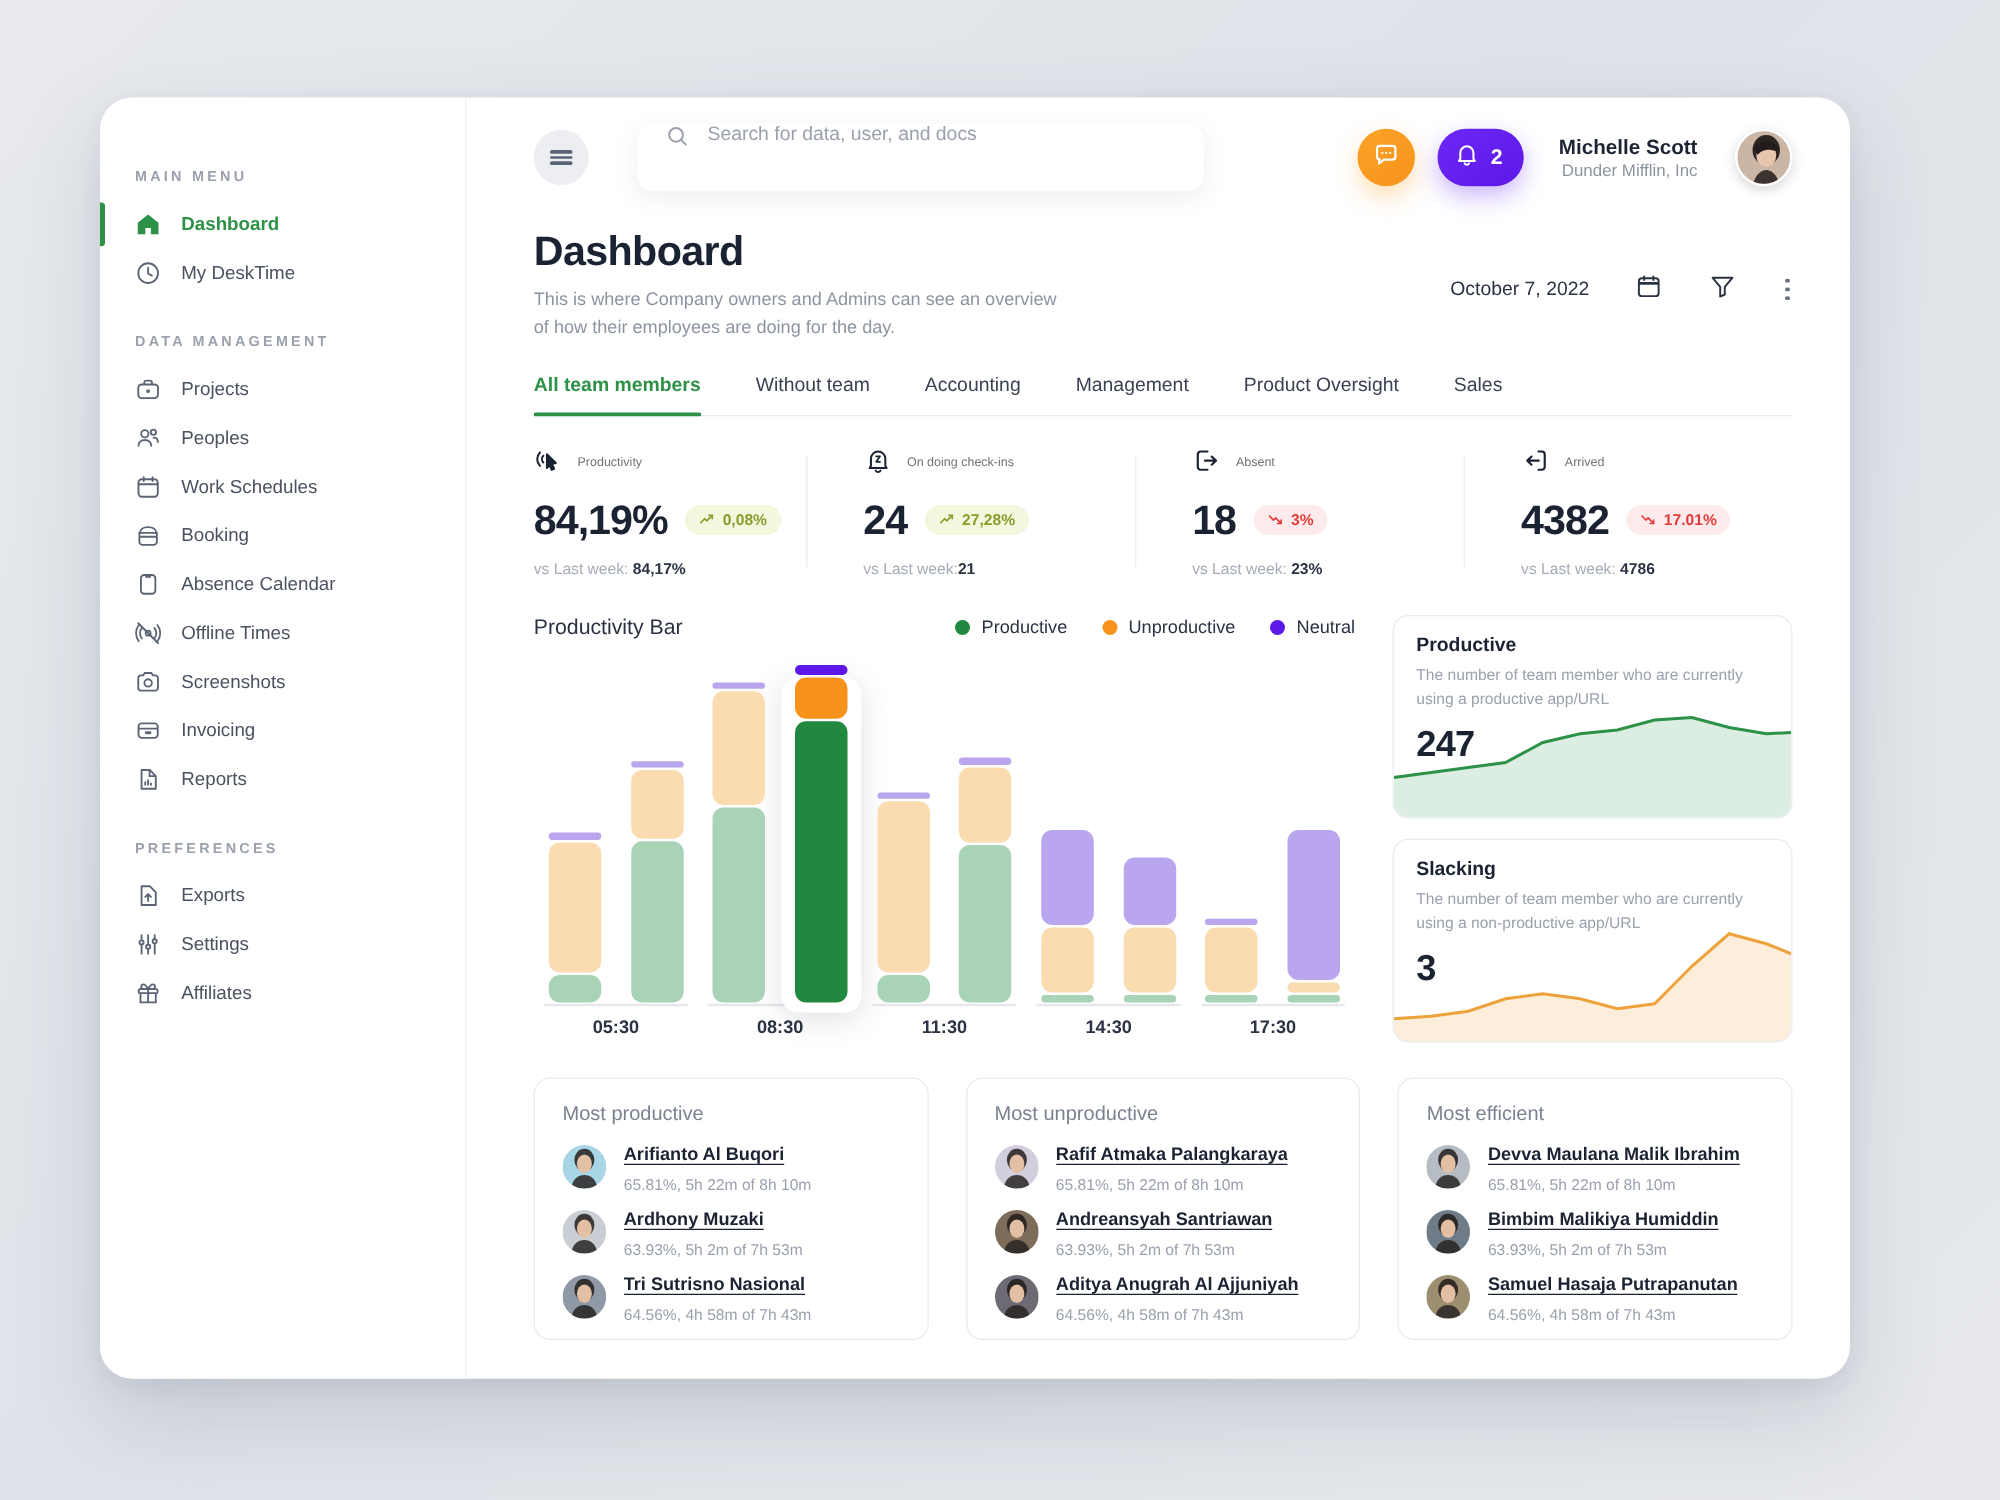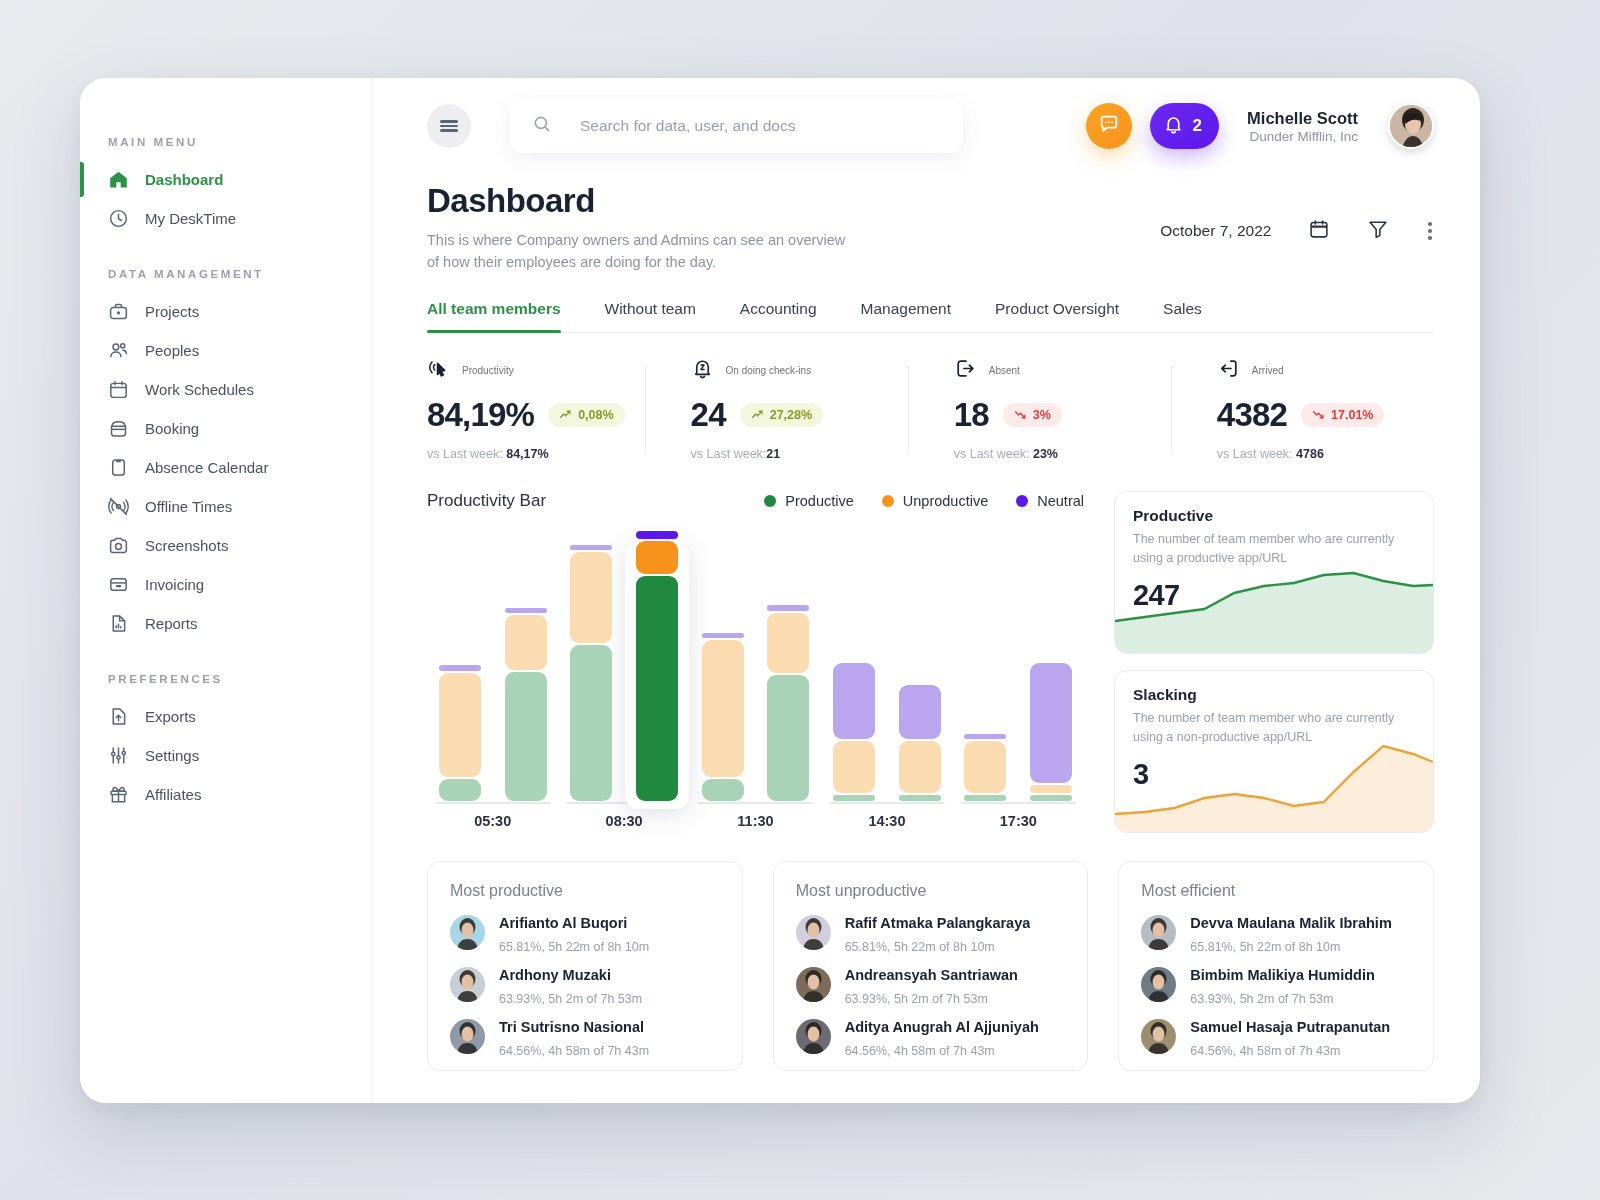--- a/index.html
+++ b/index.html
@@ -53,21 +53,21 @@
 
   .topbar { display: flex; align-items: center; height: 96px; padding: 0 46px 0 54px; }
   .burger {
     width: 44px; height: 44px; border-radius: 50%; background: #eceef1;
     display: flex; align-items: center; justify-content: center; flex: none; cursor: pointer;
   }
   .burger span { display: block; width: 18px; height: 2.4px; background: #5b6474; border-radius: 2px; margin: 2.2px 0; }
   .searchbox {
     margin-left: 39px; width: 453px; height: 54px; background: #fff;
     border-radius: 13px; box-shadow: 0 5px 20px rgba(80,90,115,.10);
-    display: flex; align-items: center; padding: 0 22px; gap: 28px; flex: none;
+    display: flex; align-items: flex-start; padding: 0 22px; gap: 14px; flex: none;
   }
   .searchbox input {
     border: none; outline: none; font-size: 15.5px; color: #4a5260;
     font-family: inherit; width: 100%; background: transparent;
   }
   .searchbox input::placeholder { color: #9aa1ad; }
   .topright { margin-left: auto; display: flex; align-items: center; gap: 18px; }
   .pill-chat {
     width: 46px; height: 46px; border-radius: 50%;
     background: linear-gradient(145deg,#fba328,#f7931a);
@@ -175,21 +175,21 @@
     border: 1px solid #e9ebef; border-radius: 13px; overflow: hidden;
     background: #fff; position: relative; height: 163px;
   }
   .scard .pad { padding: 15px 18px 0 18px; position: relative; z-index: 2; }
   .sc-title { font-size: 15.5px; font-weight: 700; color: #1b2333; }
   .sc-desc { font-size: 12.5px; color: #9aa1ad; line-height: 1.52; margin-top: 5px; }
   .sc-val { font-size: 29px; font-weight: 700; color: #1b2333; margin-top: 11px; letter-spacing: -.6px; }
   .sc-svg { position: absolute; left: 0; right: 0; bottom: 0; width: 100%; height: 100px; z-index: 1; }
 
   
-  .lists { display: flex; gap: 30px; margin: 28px 46px 0 54px; justify-content: flex-end; }
+  .lists { display: flex; gap: 30px; margin: 28px 46px 0 54px; }
   .lcard {
     flex: 1; border: 1px solid #e9ebef; border-radius: 13px;
     padding: 20px 22px 10px 22px; min-width: 0; background: #fff; height: 210px; overflow: hidden;
   }
   .lcard h4 { font-size: 16px; font-weight: 400; color: #7a8290; margin-bottom: 15px; }
   .litem { display: flex; gap: 14px; align-items: flex-start; margin-bottom: 13px; }
   .av { width: 35px; height: 35px; border-radius: 50%; flex: none; overflow: hidden; position: relative; }
   .lname {
     font-size: 14.5px; font-weight: 700; color: #1b2333;
     text-decoration: underline; text-underline-offset: 3px; cursor: pointer;

